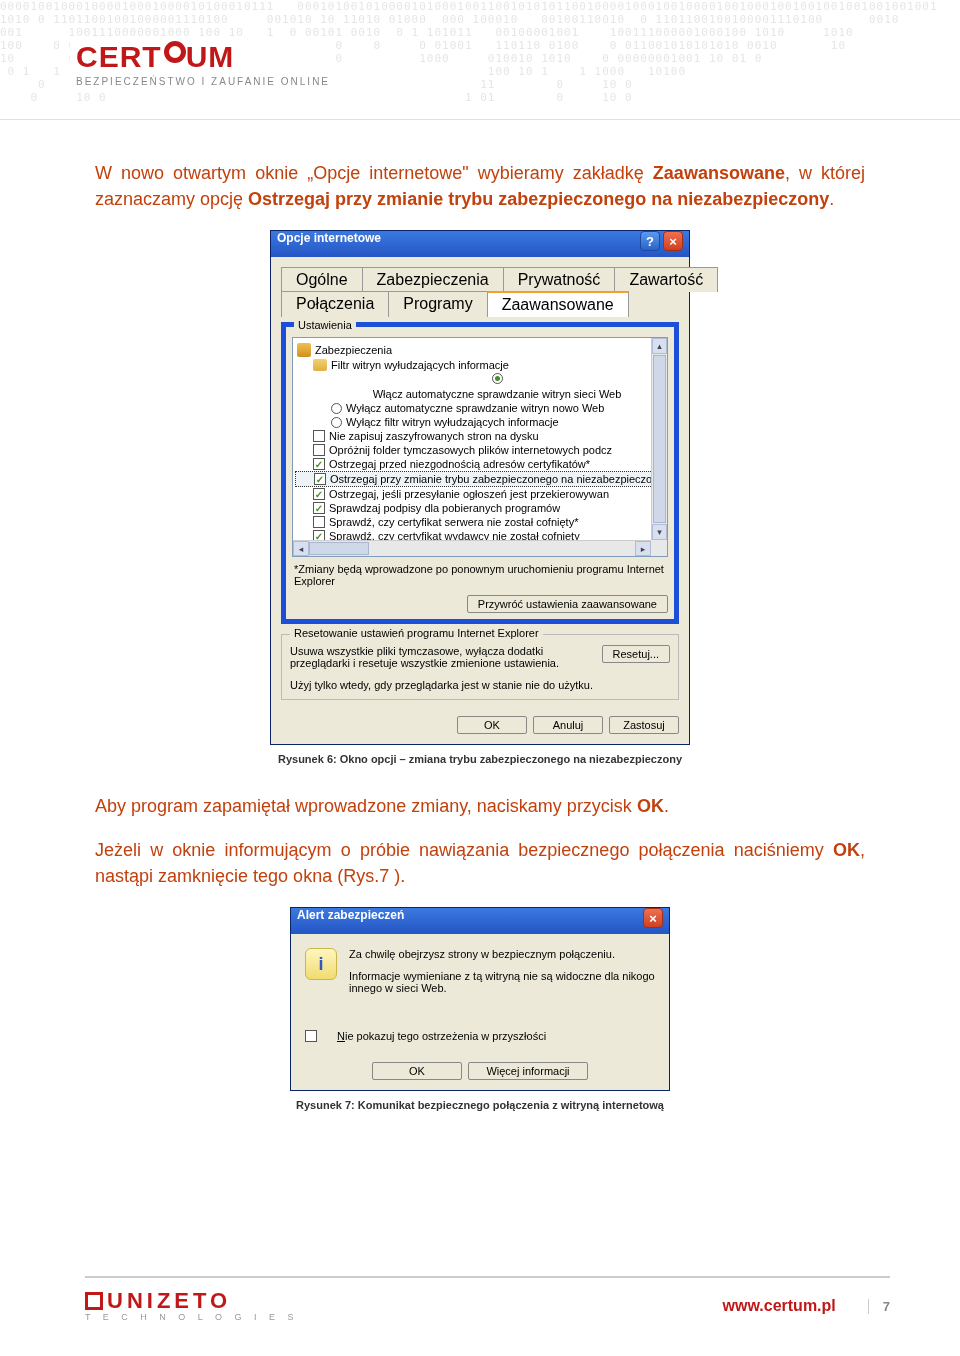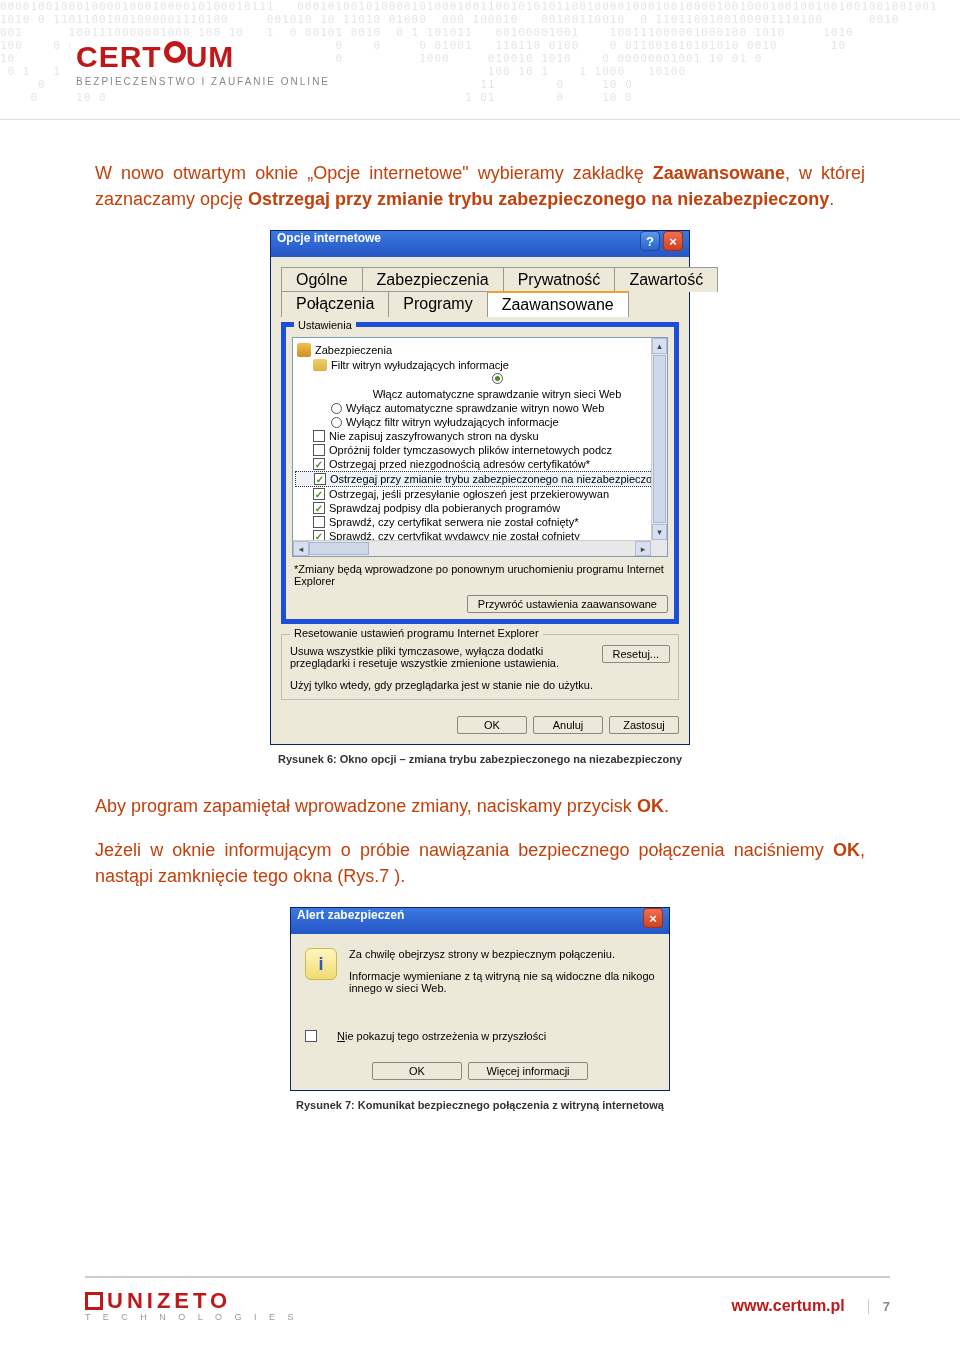--- a/index.html
+++ b/index.html
@@ -270,21 +270,21 @@
   }
   .foot-left {
     color: #c01818;
     font-weight: bold;
     letter-spacing: 4px;
     font-size: 22px;
     line-height: 1;
   }
   .foot-left-box { display:inline-block; width:18px; height:18px; border:3px solid #c01818; position:relative; top:2px; margin-right:4px;}
   .foot-left-sub { color:#999; font-size:9px; letter-spacing:5px; font-weight:normal; }
-  .foot-right { color:#c01818; font-weight:bold; font-size:16px; display:flex; align-items:center; gap:23px;}
+  .foot-right { color:#c01818; font-weight:bold; font-size:16px; display:flex; align-items:center; gap:32px;}
   .pg-num { color:#888; font-size:13px; border-left:1px solid #ccc; padding-left:14px; }
 </style>
 </head>
 <body>
 
 <div class="binary-band">
   <div class="binary-txt">000010010001000010001000010100010111   000101001010000101000100110010101011001000010001001000010010001001001001001001001001
 1010 0 11011001001000001110100     001010 10 11010 01000  000 100010   00100110010  0 1101100100100001110100      0010
 001      1001110000001000 100 10   1  0 00101 0010  0 1 101011   00100001001    100111000001000100 1010     1010
 100    0 01100101010010 10 0010         10 10    0     0 01001   110110 0100    0 011001010101010 0010       10

